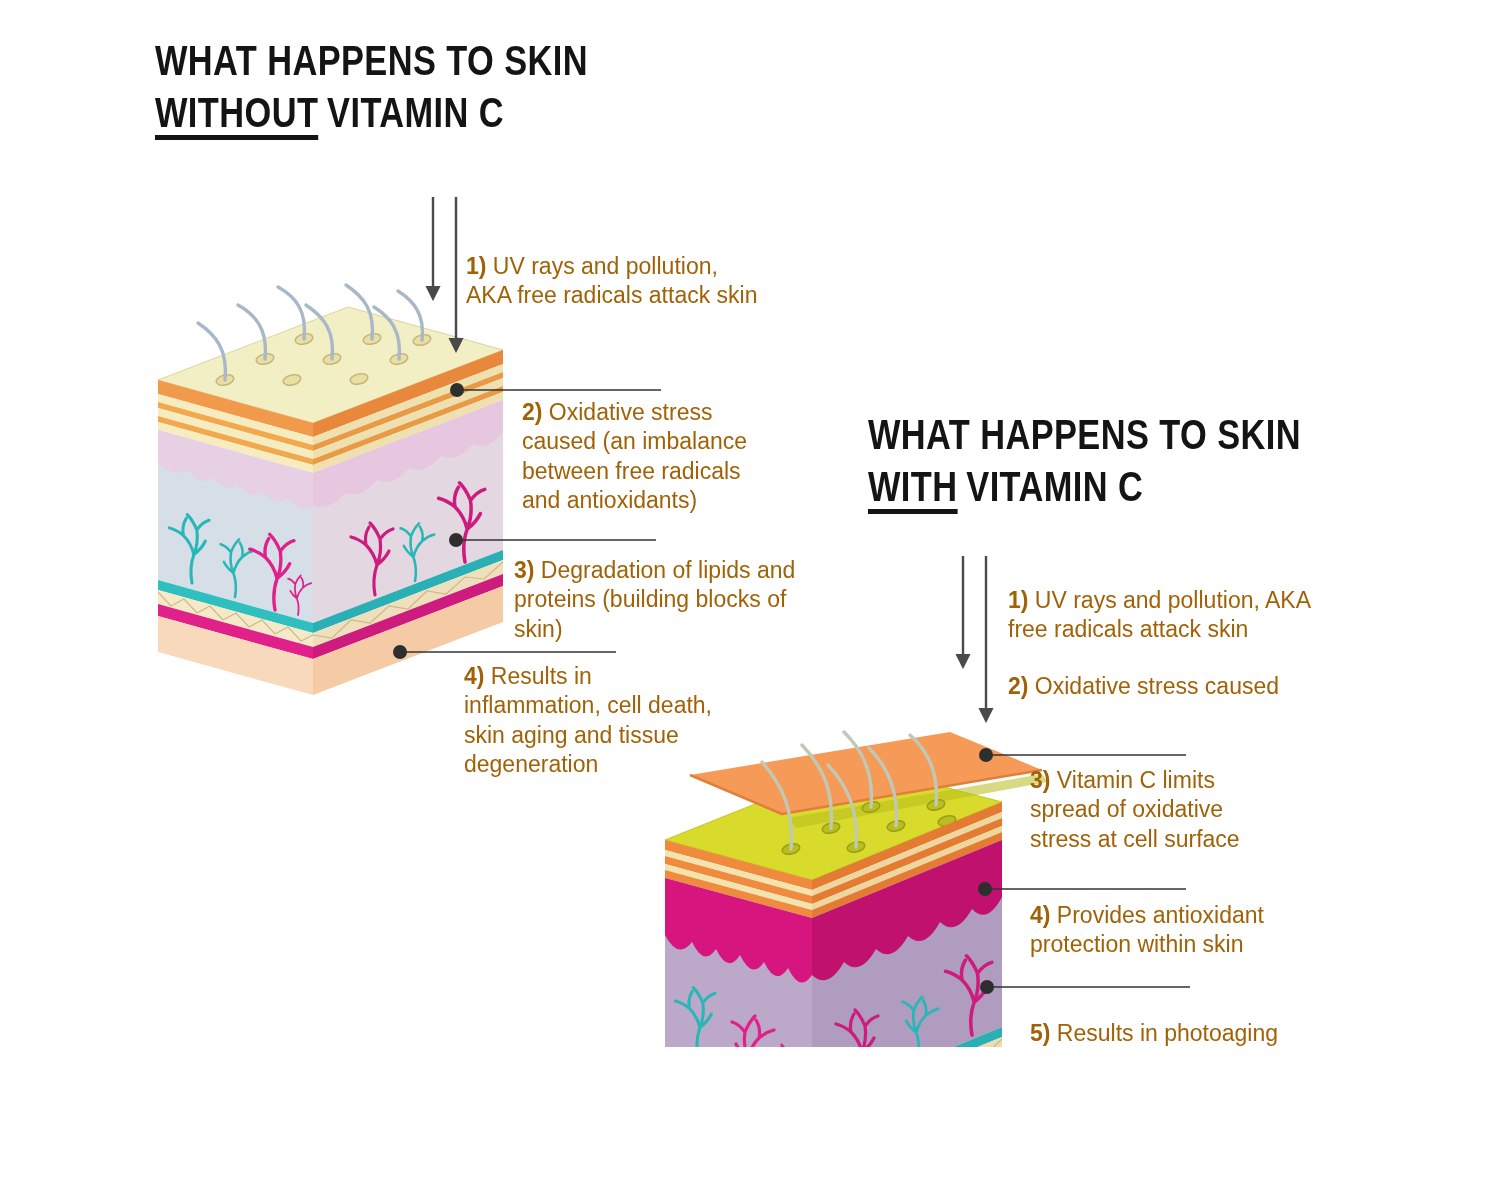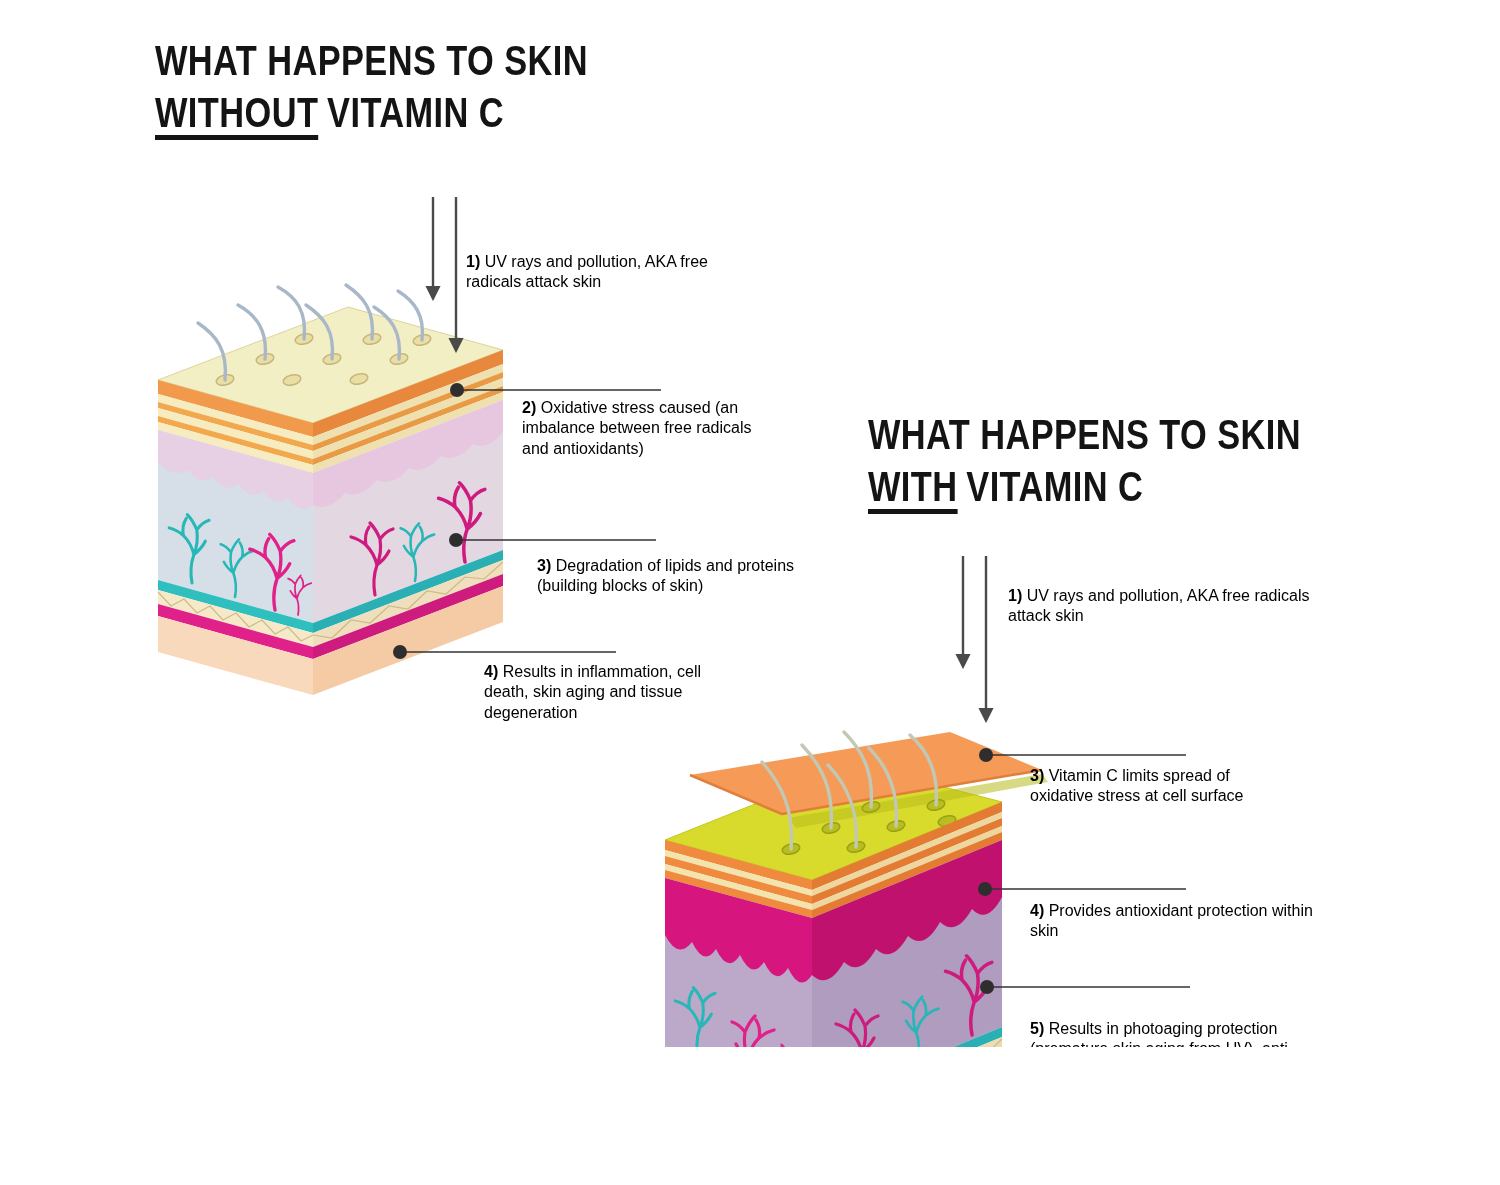--- a/index.html
+++ b/index.html
@@ -2,21 +2,21 @@
 <html><head>
 <meta charset="utf-8">
 <style>
   html,body{margin:0;padding:0;background:#ffffff;}
   #canvas{position:relative;width:1500px;height:1047px;background:#ffffff;overflow:hidden;
           font-family:"Liberation Sans",sans-serif;}
   .big-title{position:absolute;font-family:"Liberation Sans",sans-serif;font-weight:800;
              font-size:43px;line-height:1.22;color:#141414;white-space:nowrap;
              transform:scaleX(0.8);transform-origin:left top;letter-spacing:0.5px;}
   .big-title .ul{display:inline-block;border-bottom:5px solid #141414;line-height:1.02;margin-right:11px;}
-  .note{position:absolute;font-size:16px;line-height:1.28;color:#000000;}
+  .note{position:absolute;font-size:23px;line-height:1.28;color:#a16207;}
   .note b{font-weight:700;}
   svg{display:block;}
   .illu{position:absolute;}
   #overlay{position:absolute;left:0;top:0;pointer-events:none;}
 </style>
 </head>
 <body>
 
 <div id="canvas">
 
@@ -208,33 +208,37 @@
   </svg>
 
   <div class="note" style="left:466px;top:252px;width:300px;">
     <b>1)</b>
     <span>UV rays and pollution, AKA free radicals attack skin</span>
   </div>
   <div class="note" style="left:522px;top:398px;width:260px;">
     <b>2)</b>
     <span>Oxidative stress caused (an imbalance between free radicals and antioxidants)</span>
   </div>
-  <div class="note" style="left:514px;top:556px;width:285px;margin-left:23px;">
+  <div class="note" style="left:514px;top:556px;width:285px;">
     <b>3)</b>
     <span>Degradation of lipids and proteins (building blocks of skin)</span>
   </div>
-  <div class="note" style="left:464px;top:662px;width:255px;margin-left:20px;">
+  <div class="note" style="left:464px;top:662px;width:255px;">
     <b>4)</b>
     <span>Results in inflammation, cell death, skin aging and tissue degeneration</span>
   </div>
 
   <div class="note" style="left:1008px;top:586px;width:340px;">
     <b>1)</b>
     <span>UV rays and pollution, AKA free radicals attack skin</span>
   </div>
+  <div class="note" style="left:1008px;top:672px;width:340px;">
+    <b>2)</b>
+    <span>Oxidative stress caused</span>
+  </div>
   <div class="note" style="left:1030px;top:766px;width:245px;">
     <b>3)</b>
     <span>Vitamin C limits spread of oxidative stress at cell surface</span>
   </div>
   <div class="note" style="left:1030px;top:901px;width:290px;">
     <b>4)</b>
     <span>Provides antioxidant protection within skin</span>
   </div>
   <div class="note" style="left:1030px;top:998px;width:300px;margin-top:21px;">
     <b>5)</b>

